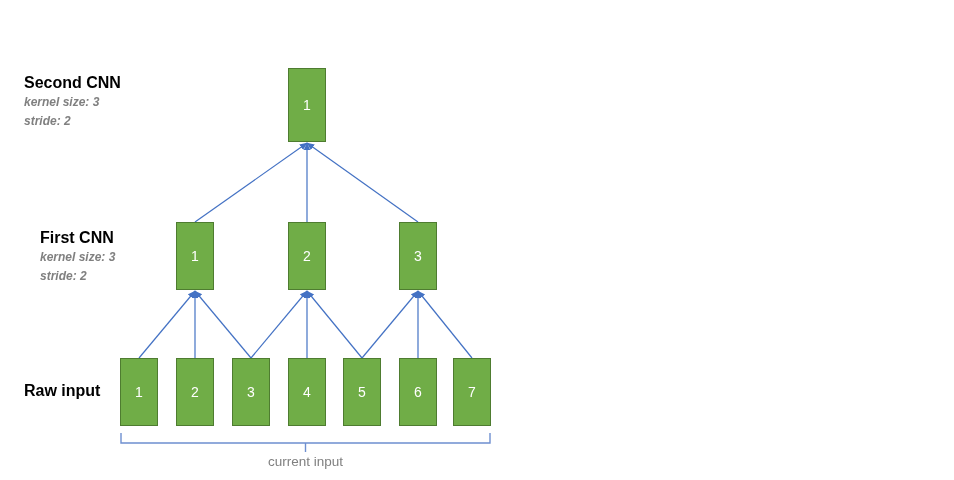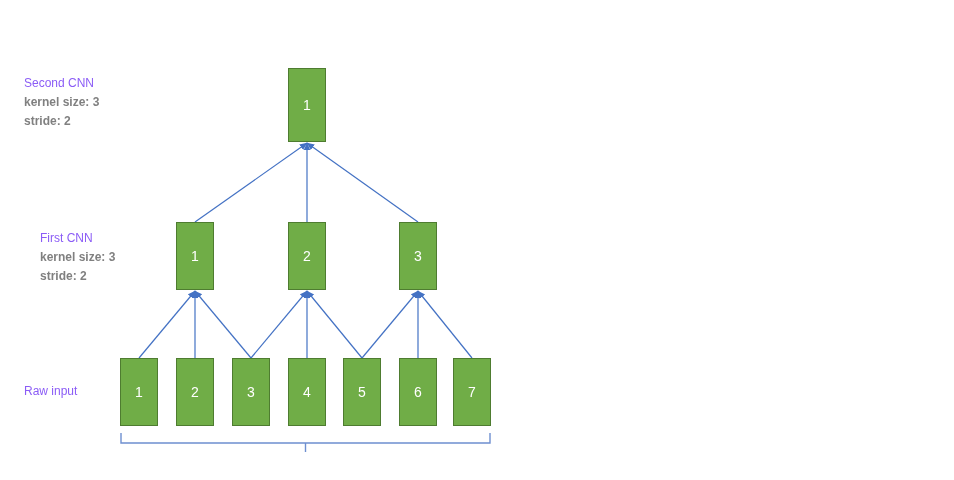--- a/index.html
+++ b/index.html
@@ -42,31 +42,32 @@
   }
   .row-label {
     position: absolute;
     color: #7F7F7F;
     font-family: "Liberation Sans", sans-serif;
     font-weight: bold;
     white-space: nowrap;
   }
   .row-label .title {
     display: block;
-    font-size: 12px;
-    font-weight: normal;
+    font-size: 16px;
+    font-weight: bold;
     line-height: 20px;
-    color: #8b5cf6;
+    color: #000000;
   }
   .row-label .sub {
     display: block;
     font-size: 12px;
     font-weight: bold;
     line-height: 19px;
     color: #808080;
+    font-style: italic;
   }
   .bracket-label {
     position: absolute;
     color: #808080;
     font-size: 13.5px;
     font-family: "Liberation Sans", sans-serif;
     font-weight: normal;
     white-space: nowrap;
     text-align: center;
   }
@@ -127,14 +128,15 @@
       <div class="node" style="left: 399px; top: 222px; width: 38px; height: 68px; background: rgb(112, 173, 71); border-color: rgb(78, 124, 48); color: rgb(255, 255, 255);">3</div>
       <div class="node" style="left: 120px; top: 358px; width: 38px; height: 68px; background: rgb(112, 173, 71); border-color: rgb(78, 124, 48); color: rgb(255, 255, 255);">1</div>
       <div class="node" style="left: 176px; top: 358px; width: 38px; height: 68px; background: rgb(112, 173, 71); border-color: rgb(78, 124, 48); color: rgb(255, 255, 255);">2</div>
       <div class="node" style="left: 232px; top: 358px; width: 38px; height: 68px; background: rgb(112, 173, 71); border-color: rgb(78, 124, 48); color: rgb(255, 255, 255);">3</div>
       <div class="node" style="left: 288px; top: 358px; width: 38px; height: 68px; background: rgb(112, 173, 71); border-color: rgb(78, 124, 48); color: rgb(255, 255, 255);">4</div>
       <div class="node" style="left: 343px; top: 358px; width: 38px; height: 68px; background: rgb(112, 173, 71); border-color: rgb(78, 124, 48); color: rgb(255, 255, 255);">5</div>
       <div class="node" style="left: 399px; top: 358px; width: 38px; height: 68px; background: rgb(112, 173, 71); border-color: rgb(78, 124, 48); color: rgb(255, 255, 255);">6</div>
       <div class="node" style="left: 453px; top: 358px; width: 38px; height: 68px; background: rgb(112, 173, 71); border-color: rgb(78, 124, 48); color: rgb(255, 255, 255);">7</div>
     </div>
 
+  <div class="bracket-label" style="left: 205.5px; top: 454px; width: 200px;">current input</div>
 
 </div>
 
 </body></html>

